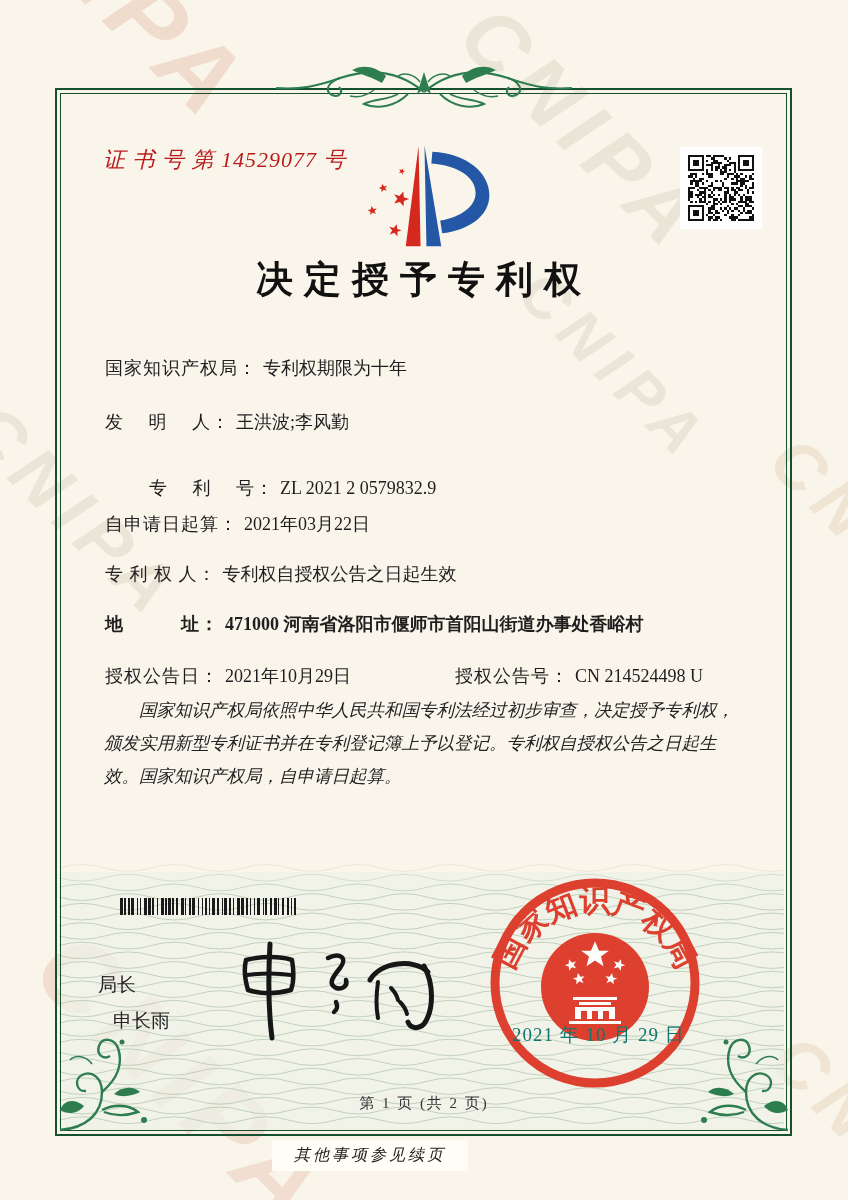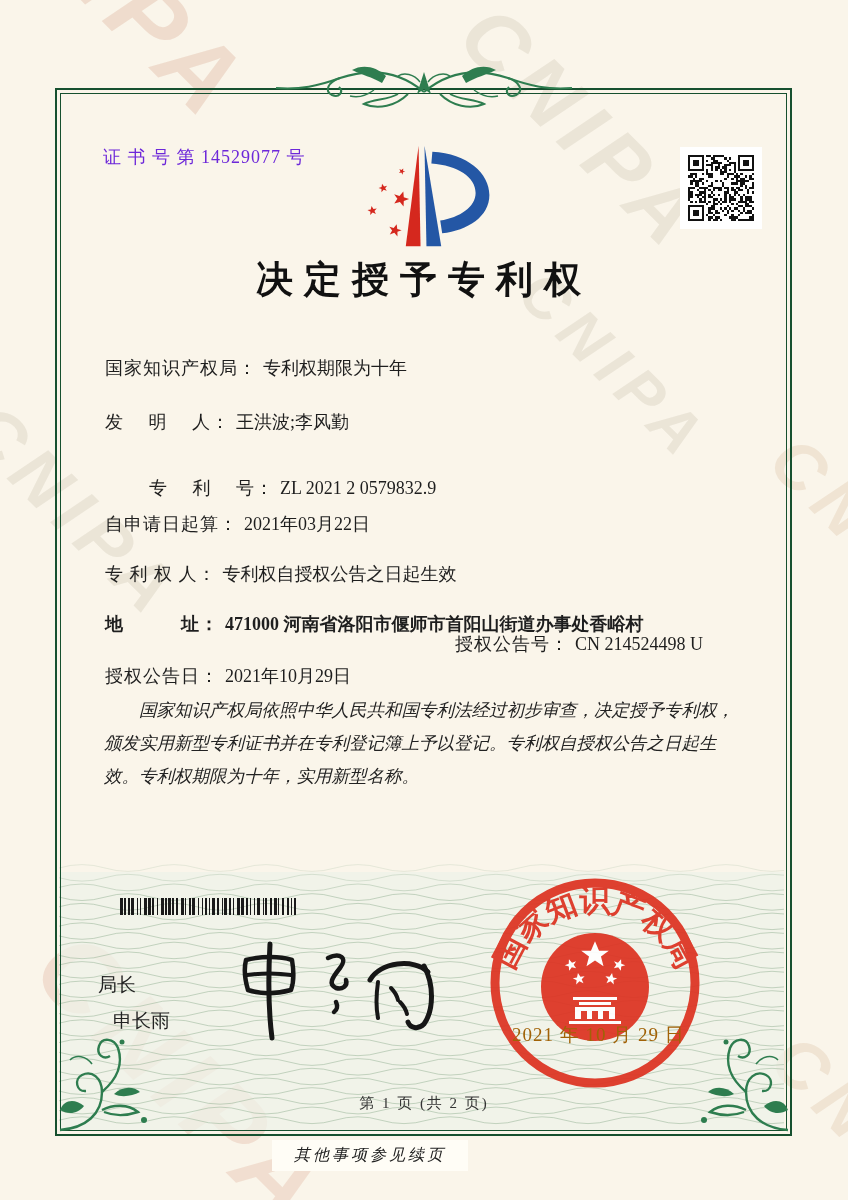--- a/index.html
+++ b/index.html
@@ -33,21 +33,21 @@
     border:2.5px solid #16502f;
   }
   .frame-inner{
     position:absolute;left:3px;top:3px;right:3px;bottom:3px;
     border:1.5px solid #16502f;
   }
   
   .guilloche{left:59px;top:858px;width:725px;height:272px;pointer-events:none;}
   
   .cert-no{
-    left:103px;top:145px;font-size:18px;letter-spacing:1px;color:#6d28d9;
+    left:103px;top:145px;font-size:22px;letter-spacing:1px;color:#b91c1c;font-style:italic;
   }
   .qr-box{
     left:680px;top:147px;width:82px;height:82px;background:#fff;
     display:flex;align-items:center;justify-content:center;
   }
   .logo{left:346px;top:136px;width:155px;height:118px;}
   .title{
     left:0;top:255px;width:848px;text-align:center;
     font-size:37px;font-weight:bold;letter-spacing:11px;color:#111;
   }
@@ -55,37 +55,37 @@
   .field{left:105px;font-size:18px;color:#1e1e1e;white-space:nowrap;}
   .field .lab{letter-spacing:1px;}
   .field .val{margin-left:6px;}
   .f-name{top:356px;}
   .f-inv{top:410px;}
   .f-no{top:476px;margin-left:44px;}
   .f-date{top:512px;}
   .f-owner{top:562px;}
   .f-addr{top:612px;font-weight:bold;}
   .f-grant-date{top:664px;}
-  .f-grant-no{left:455px;top:632px;font-size:18px;white-space:nowrap;}
+  .f-grant-no{left:455px;top:664px;font-size:18px;white-space:nowrap;}
   
   .body-text{
     left:104px;top:694px;width:644px;
     font-size:17.5px;line-height:1.88;color:#222;
     font-style:italic;
   }
   .body-text p{margin:0;text-indent:2em;}
   
   .barcode{left:120px;top:898px;width:178px;height:17px;display:flex;align-items:stretch;}
   .barcode span{display:block;height:100%;}
   .signer-title{left:98px;top:972px;font-size:19px;font-family:"Liberation Sans","DejaVu Sans",sans-serif;color:#222;}
   .signer-name{left:113px;top:1008px;font-size:19px;font-family:Liberation Serif, serif;color:#222;}
   .signature{left:228px;top:930px;width:230px;height:115px;}
   .seal{left:485px;top:873px;width:220px;height:220px;}
   .seal-date{
-    left:512px;top:1022px;width:180px;font-size:19px;color:#a16207;
+    left:512px;top:1022px;width:180px;font-size:19px;color:#0f766e;
     letter-spacing:1px;white-space:nowrap;
   }
   .page-no{
     left:0;top:1094px;width:848px;text-align:center;font-size:15px;color:#333;
     letter-spacing:2px;
   }
   .continuation{
     left:0;top:1140px;width:740px;text-align:center;
   }
   .continuation span{
@@ -530,21 +530,21 @@
   <span class="lab">地　　　址：</span><span class="val">471000 河南省洛阳市偃师市首阳山街道办事处香峪村</span>
 </div>
 <div class="abs field f-grant-date">
   <span class="lab">授权公告日：</span><span class="val">2021年10月29日</span>
 </div>
 <div class="abs field f-grant-no">
   <span class="lab">授权公告号：</span><span class="val">CN 214524498 U</span>
 </div>
 
 <div class="abs body-text">
-  <p>国家知识产权局依照中华人民共和国专利法经过初步审查，决定授予专利权，颁发实用新型专利证书并在专利登记簿上予以登记。专利权自授权公告之日起生效。专利权期限为十年，实用新型名称。</p>
+  <p>国家知识产权局依照中华人民共和国专利法经过初步审查，决定授予专利权，颁发实用新型专利证书并在专利登记簿上予以登记。专利权自授权公告之日起生效。国家知识产权局，自申请日起算。</p>
 </div>
 
 <div class="abs barcode" id="barcode">
     <span style="width:2.84px;background:#1a1a1a"></span>
     <span style="width:1.42px;background:transparent"></span>
     <span style="width:1.42px;background:#1a1a1a"></span>
     <span style="width:2.84px;background:transparent"></span>
     <span style="width:1.42px;background:#1a1a1a"></span>
     <span style="width:1.42px;background:transparent"></span>
     <span style="width:2.84px;background:#1a1a1a"></span>

